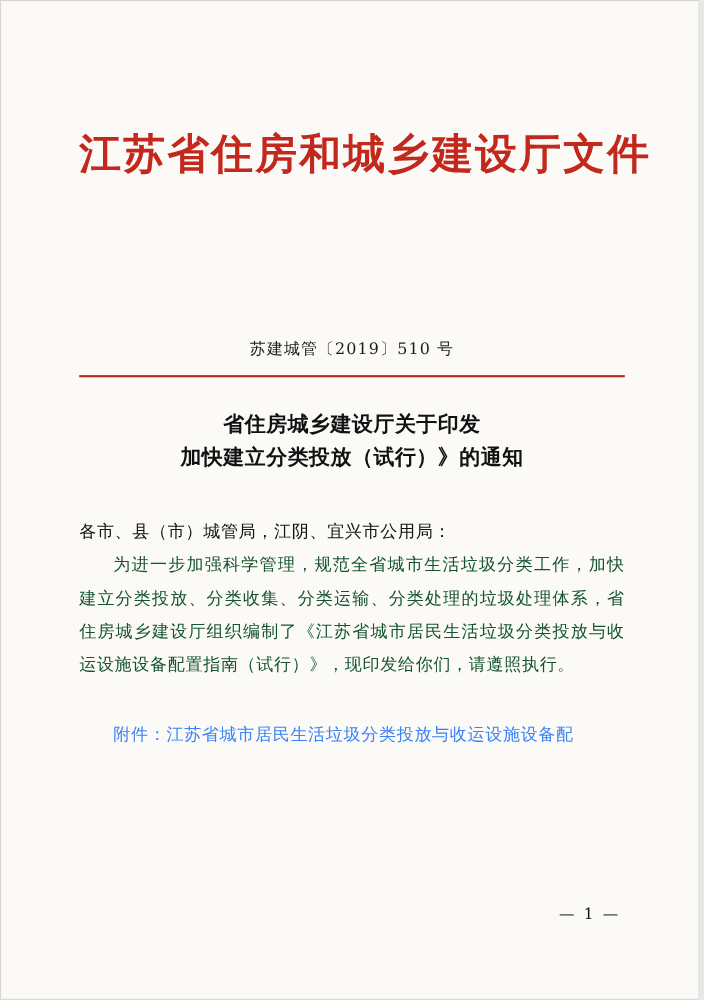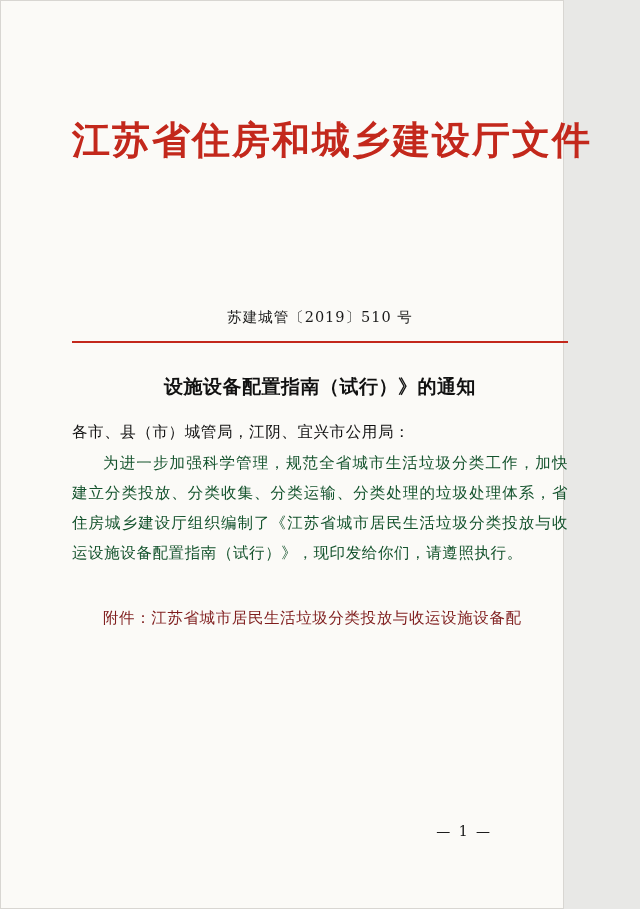--- a/index.html
+++ b/index.html
@@ -8,21 +8,21 @@
     background: #e8e8e6;
   }
   body {
     width: 640px;
     height: 909px;
     overflow: hidden;
     font-family: "DejaVu Serif", "Liberation Serif", serif;
   }
   .page {
     position: relative;
-    width: 564px;
+    width: 636px;
     height: 909px;
     background: #fbfaf7;
     box-sizing: border-box;
   }
   
   .page::before {
     content: "";
     position: absolute;
     inset: 0;
     border: 1px solid #d8d6d2;
@@ -68,40 +68,40 @@
     font-weight: bold;
     font-size: 19px;
     line-height: 1.62;
     color: #111;
     letter-spacing: 0.5px;
   }
   .title-line {
     display: block;
   }
   .salutation {
-    margin-top: 16px;
+    margin-top: 36px;
     font-size: 15.5px;
     line-height: 1.95;
     color: #111;
     letter-spacing: 0.6px;
   }
   .para {
     font-size: 15.5px;
     line-height: 1.95;
     color: #14532d;
     letter-spacing: 0.6px;
     text-align: justify;
     text-indent: 2em;
     margin: 0;
   }
   .attachment {
     margin-top: 34px;
     font-size: 15.5px;
     line-height: 1.95;
-    color: #7f1d1d;
+    color: #3b82f6;
     letter-spacing: 0.6px;
     text-indent: 2em;
     padding-left: 0;
   }
   .attachment .cont {
     display: block;
     text-indent: 4em;
   }
   .page-number {
     position: absolute;
@@ -118,21 +118,22 @@
 <div class="page">
   <div class="doc-body">
 
     <div class="masthead">江苏省住房和城乡建设厅文件</div>
 
     <div class="doc-number">苏建城管〔2019〕510 号</div>
 
     <div class="red-rule"></div>
 
     <div class="title-block">
-      <span class="title-line">设施设备配置指南（试行）》的通知</span>
+      <span class="title-line">省住房城乡建设厅关于印发</span>
+      <span class="title-line">加快建立分类投放（试行）》的通知</span>
     </div>
 
     <div class="salutation">各市、县（市）城管局，江阴、宜兴市公用局：</div>
 
     <p class="para">为进一步加强科学管理，规范全省城市生活垃圾分类工作，加快建立分类投放、分类收集、分类运输、分类处理的垃圾处理体系，省住房城乡建设厅组织编制了《江苏省城市居民生活垃圾分类投放与收运设施设备配置指南（试行）》，现印发给你们，请遵照执行。</p>
 
     <div class="attachment">
       <span>附件：</span><span>江苏省城市居民生活垃圾分类投放与收运设施设备配</span>
     </div>
 

